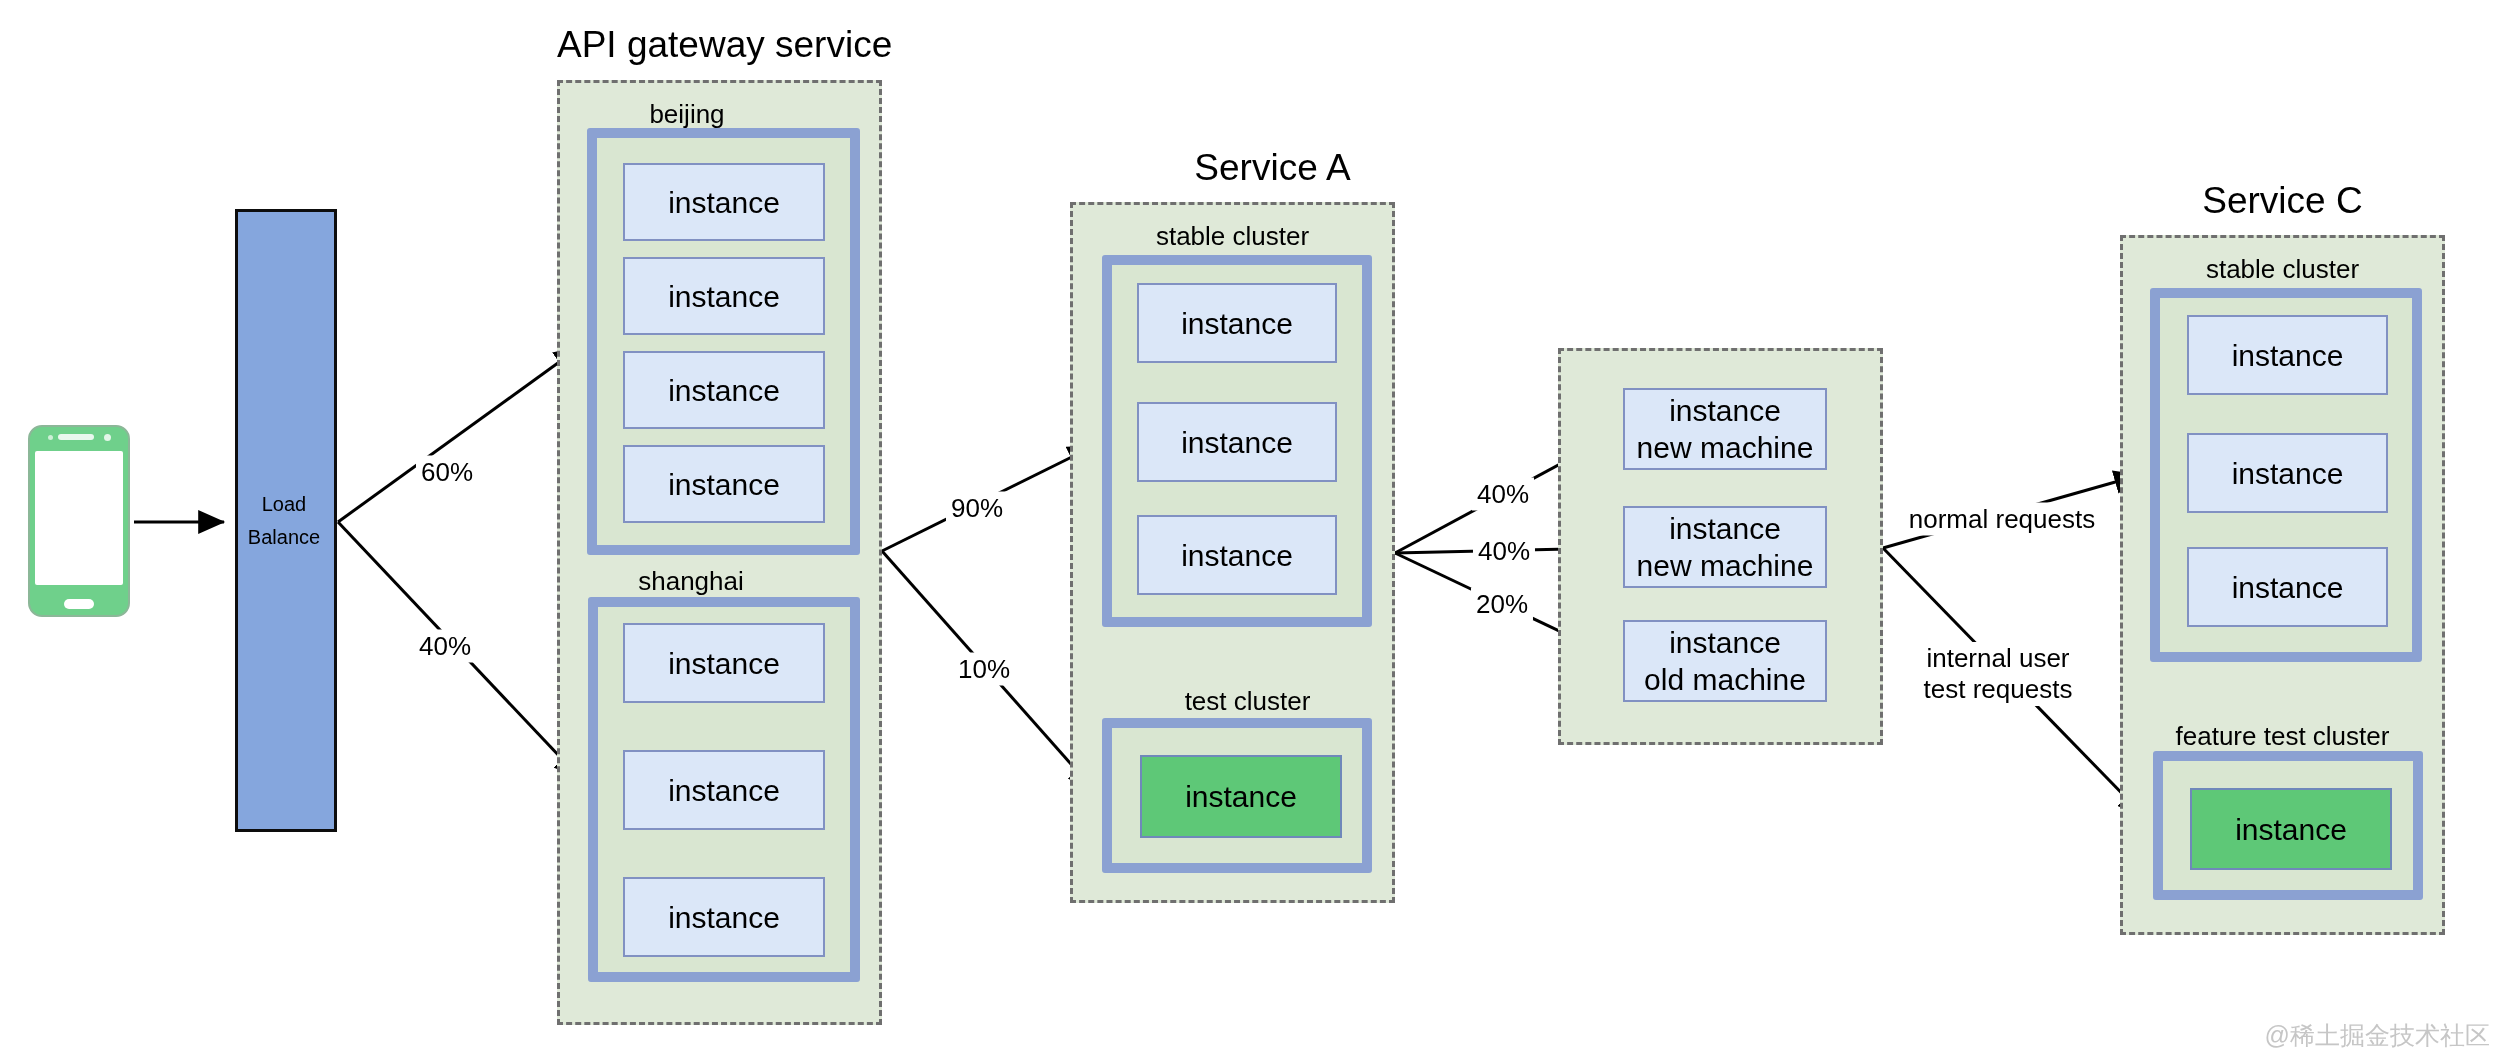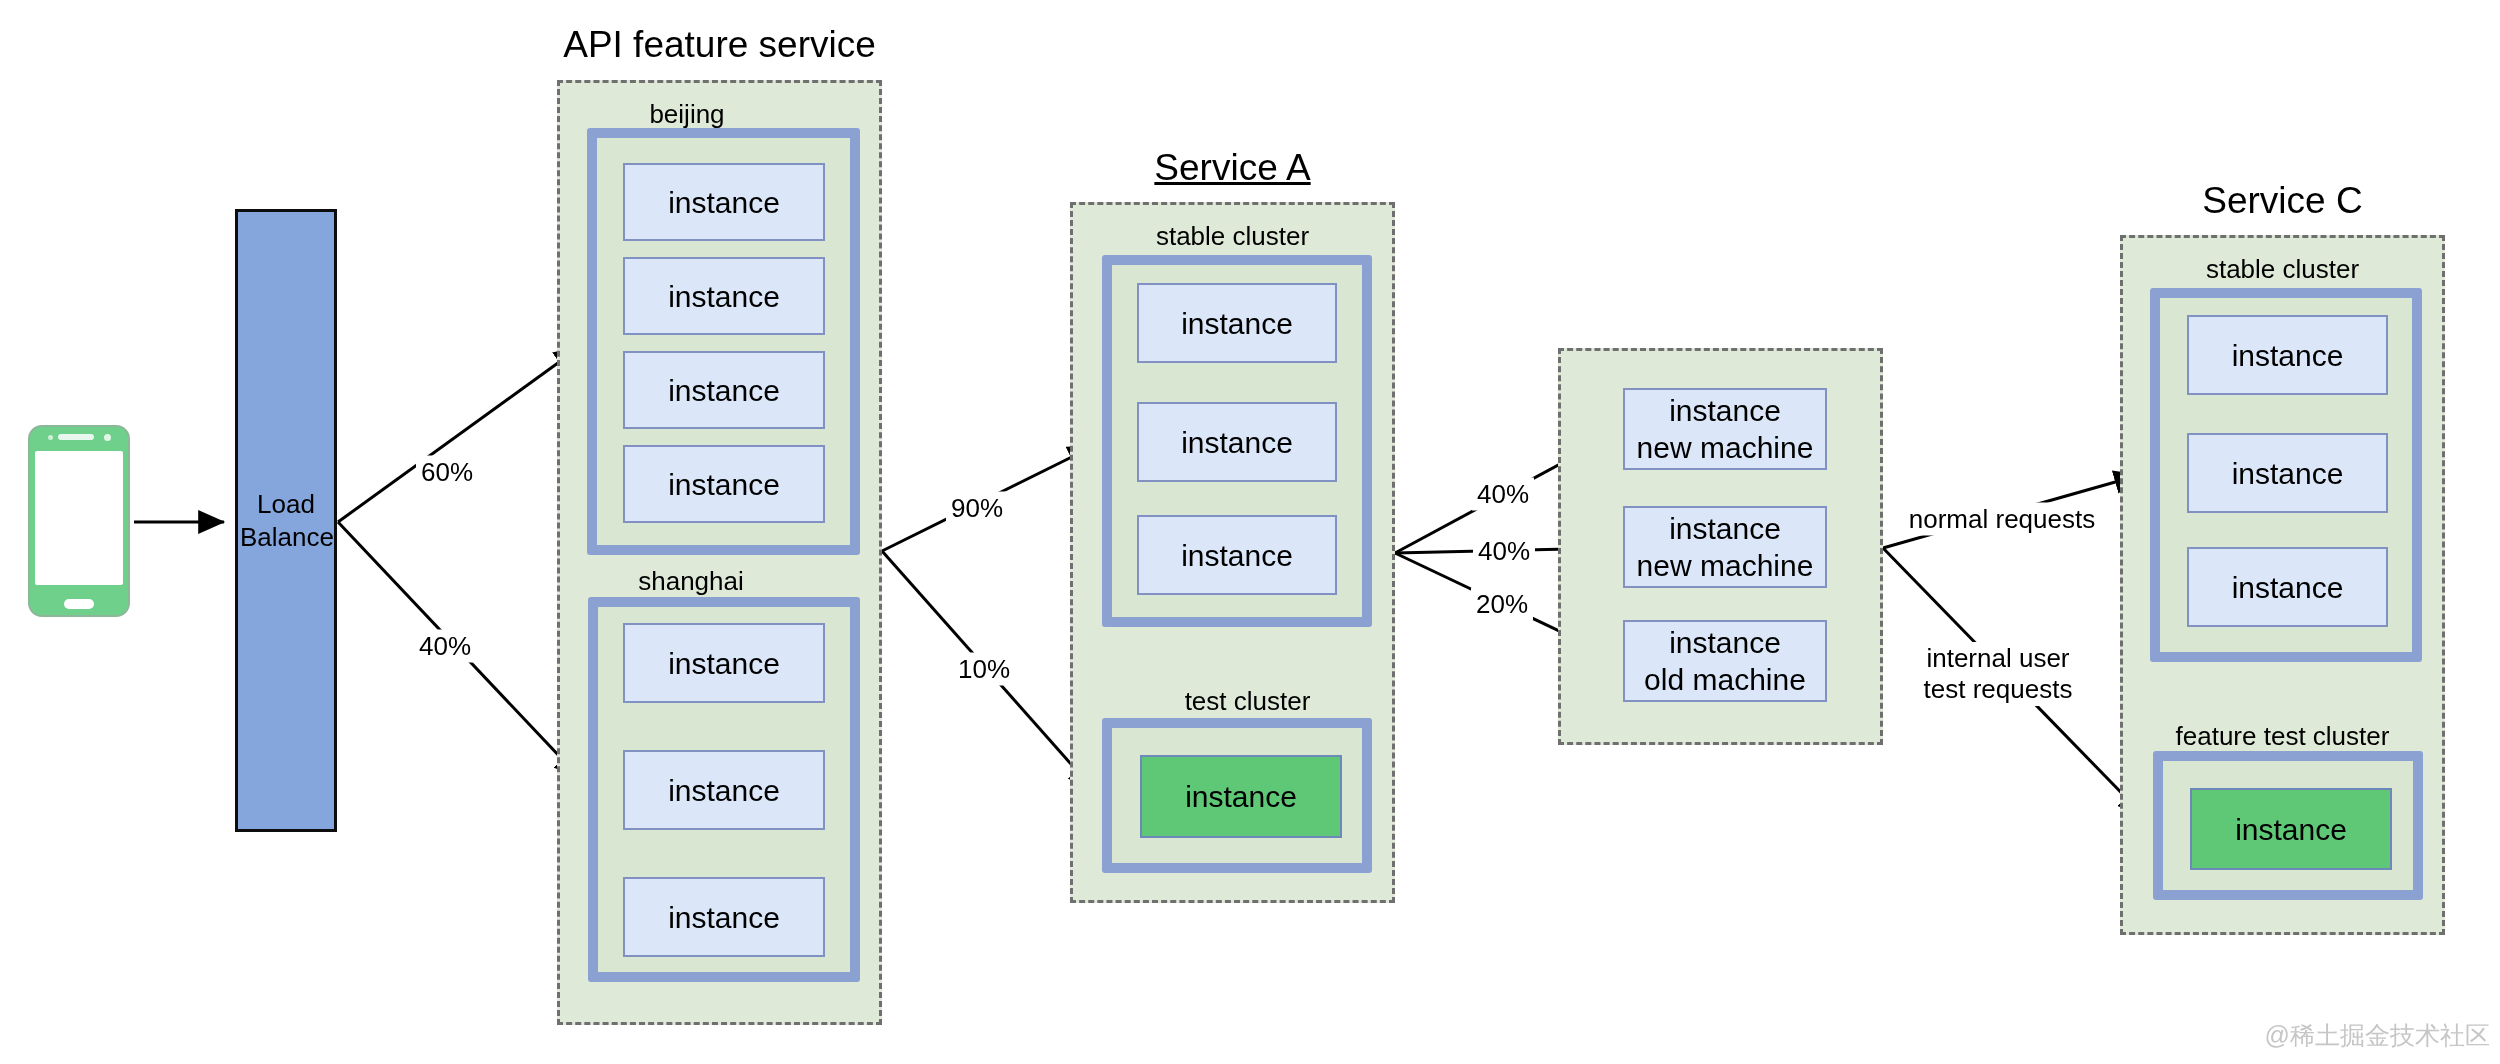--- a/index.html
+++ b/index.html
@@ -29,22 +29,22 @@
   .inst.green { background:var(--green-fill,#5ec877); border-color:var(--green-border,#6f88ba); }
   .title { position:absolute; font-size:37px; line-height:44px; text-align:center; white-space:nowrap; }
   .lbl   { position:absolute; font-size:26px; line-height:30px; text-align:center; }
   .edge-lbl {
     position:absolute; transform:translate(-50%,-50%);
     background:#ffffff; font-size:26px; line-height:31px; text-align:center; padding:1px 5px;
   }
   .lb-box {
     position:absolute; box-sizing:border-box;
     background:var(--lb-fill,#85a6dd); border:3px solid #0d0d0d;
-    display:flex; align-items:center; justify-content:center; text-align:center;
-    font-size:26px; line-height:33px;
+    display:flex; align-items:center; text-align:center;
+    font-size:20px; line-height:33px;
   }
   .lb-box span { display:block; width:92px; }
   .arrows { position:absolute; left:0; top:0; }
   
   .phone { position:absolute; }
   .phone .body {
     position:absolute; left:0; top:0; width:100%; height:100%; box-sizing:border-box;
     background:var(--phone-green,#6fd08b); border:2px solid #8cb798; border-radius:14px;
   }
   .phone .screen { position:absolute; left:7px; top:26px; width:88px; height:134px; background:#ffffff; border-radius:2px; }
@@ -85,21 +85,21 @@
     <div class="speaker"></div>
     <div class="cam"></div>
     <div class="screen"></div>
     <div class="home"></div>
   </div>
 
   <div class="lb-box" style="left:235px;top:209px;width:102px;height:623px;">
     <span>Load Balance</span>
   </div>
 
-  <div class="title" style="left:557px;top:23px;width:325px;">API feature service</div>
+  <div class="title" style="left:557px;top:23px;width:325px;">API gateway service</div>
   <div class="group" style="left:557px;top:80px;width:325px;height:945px;"></div>
   <div class="lbl" style="left:557px;top:99px;width:260px;">beijing</div>
   <div class="cluster" style="left:587px;top:128px;width:273px;height:427px;"></div>
   <div class="inst" style="left:623px;top:163px;width:202px;height:78px;">
       <span>instance</span>
     </div>
   <div class="inst" style="left:623px;top:257px;width:202px;height:78px;">
       <span>instance</span>
     </div>
   <div class="inst" style="left:623px;top:351px;width:202px;height:78px;">
@@ -113,21 +113,21 @@
   <div class="inst" style="left:623px;top:623px;width:202px;height:80px;">
       <span>instance</span>
     </div>
   <div class="inst" style="left:623px;top:750px;width:202px;height:80px;">
       <span>instance</span>
     </div>
   <div class="inst" style="left:623px;top:877px;width:202px;height:80px;">
       <span>instance</span>
     </div>
 
-  <div class="title" style="left:1070px;top:146px;width:325px;text-decoration:underline;">Service A</div>
+  <div class="title" style="left:1110px;top:146px;width:325px;">Service A</div>
   <div class="group" style="left:1070px;top:202px;width:325px;height:701px;"></div>
   <div class="lbl" style="left:1070px;top:221px;width:325px;">stable cluster</div>
   <div class="cluster" style="left:1102px;top:255px;width:270px;height:372px;"></div>
   <div class="inst" style="left:1137px;top:283px;width:200px;height:80px;">
       <span>instance</span>
     </div>
   <div class="inst" style="left:1137px;top:402px;width:200px;height:80px;">
       <span>instance</span>
     </div>
   <div class="inst" style="left:1137px;top:515px;width:200px;height:80px;">

